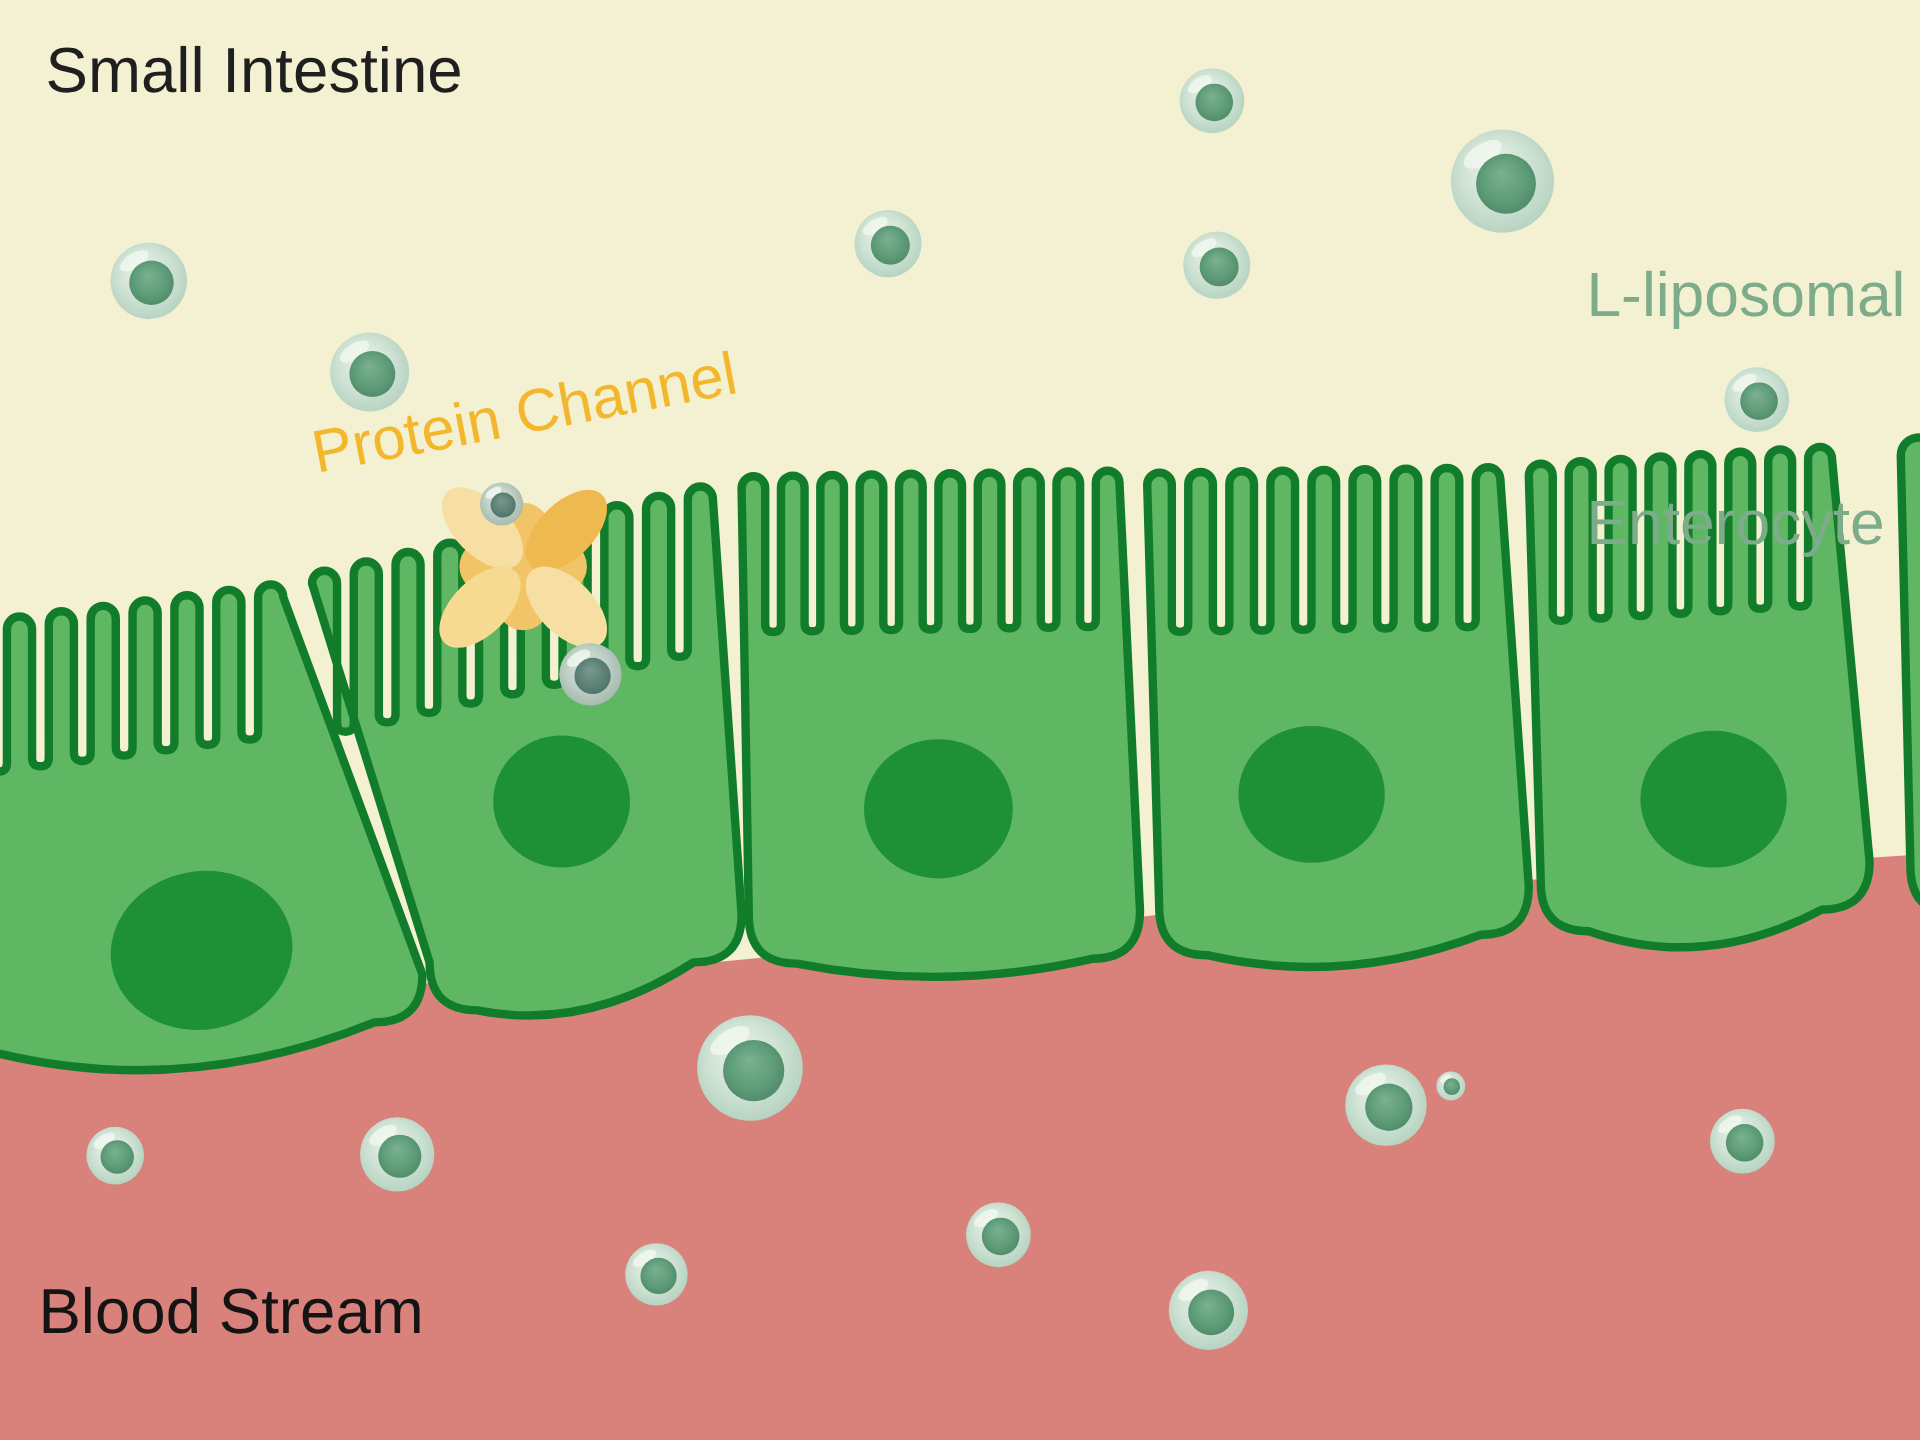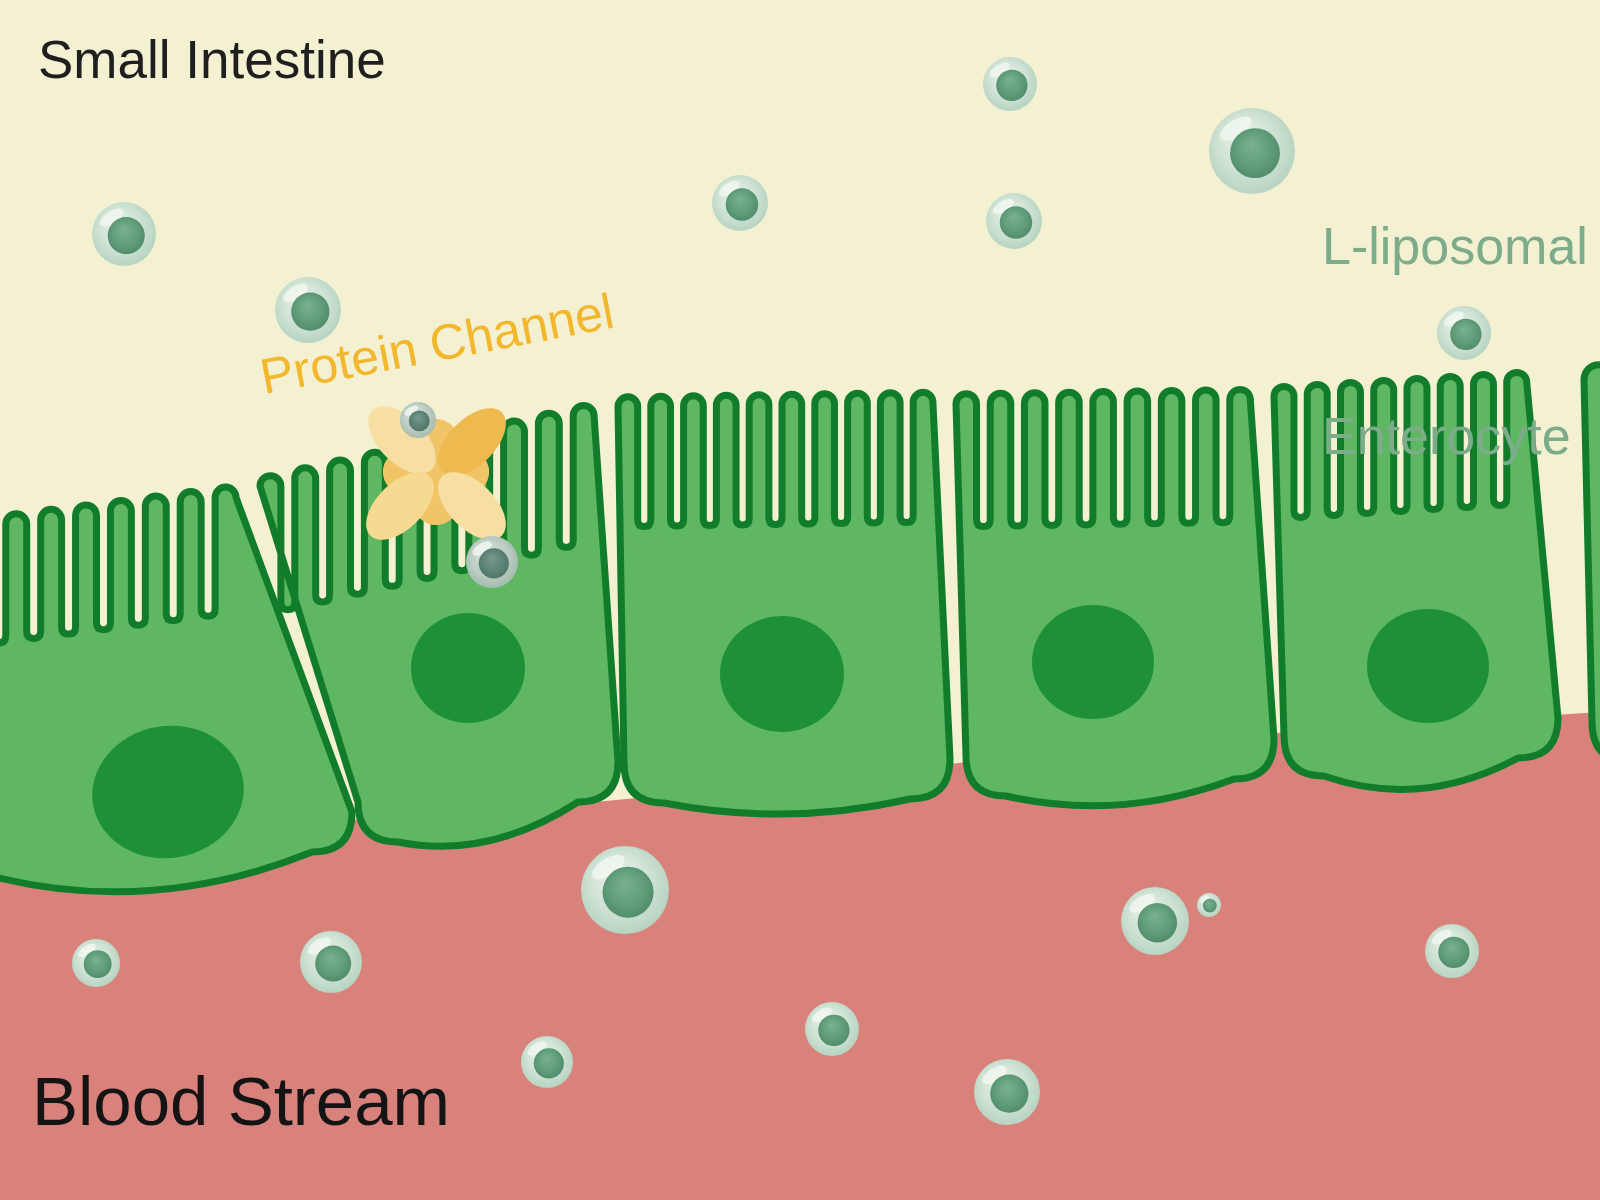--- a/index.html
+++ b/index.html
@@ -4,21 +4,21 @@
 <style>
   html,body { margin:0; padding:0; }
   body { width:1600px; height:1200px; overflow:hidden; }
   #app { position:relative; width:1600px; height:1072px; font-family:Liberation Sans, sans-serif; }
   #scene { position:absolute; inset:0; }
   .label { position:absolute; white-space:pre; line-height:1.05; }
   .label-small-intestine { left:38px; top:32px; font-size:53px; }
   .label-l-liposomal { left:1322px; top:88px; font-size:52px; line-height:1.22; }
   .label-protein-channel { left:256px; top:352px; font-size:50px; transform:rotate(-10.8deg); transform-origin:left top; }
   .label-enterocyte { left:830px; top:328px; font-size:51px; }
-  .label-blood-stream { left:32px; top:1066px; font-size:69px; }
+  .label-blood-stream { left:32px; top:1066px; font-size:53px; }
 </style>
 </head>
 <body>
 
 <div id="app">
   <svg id="scene" xmlns="http://www.w3.org/2000/svg" viewBox="0 0 1600 1200" width="1600" height="1200">
       <defs>
         <radialGradient id="shellGrad" cx="50%" cy="50%" r="65%" fx="38%" fy="30%">
           <stop offset="0%" stop-color="#eaf3e7"></stop>
           <stop offset="55%" stop-color="#cde1d3"></stop>

